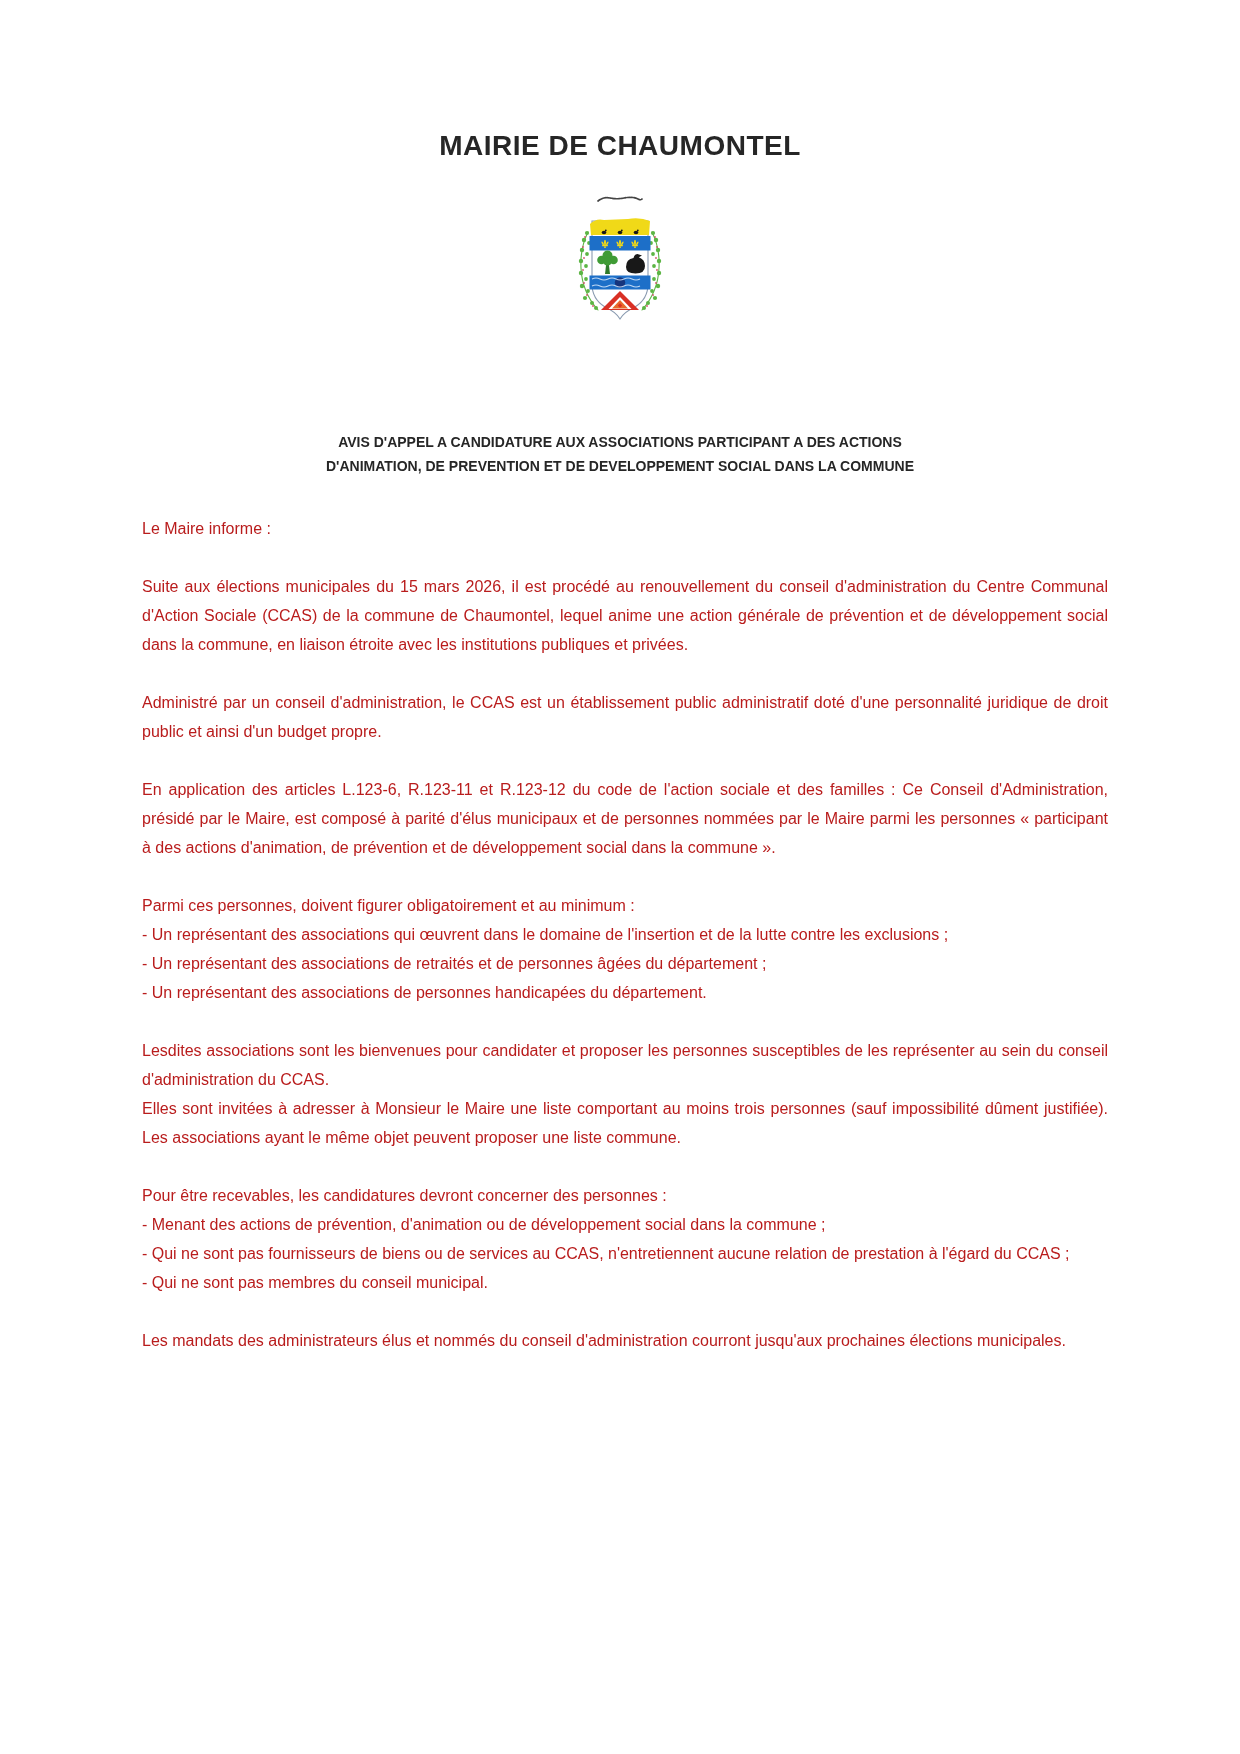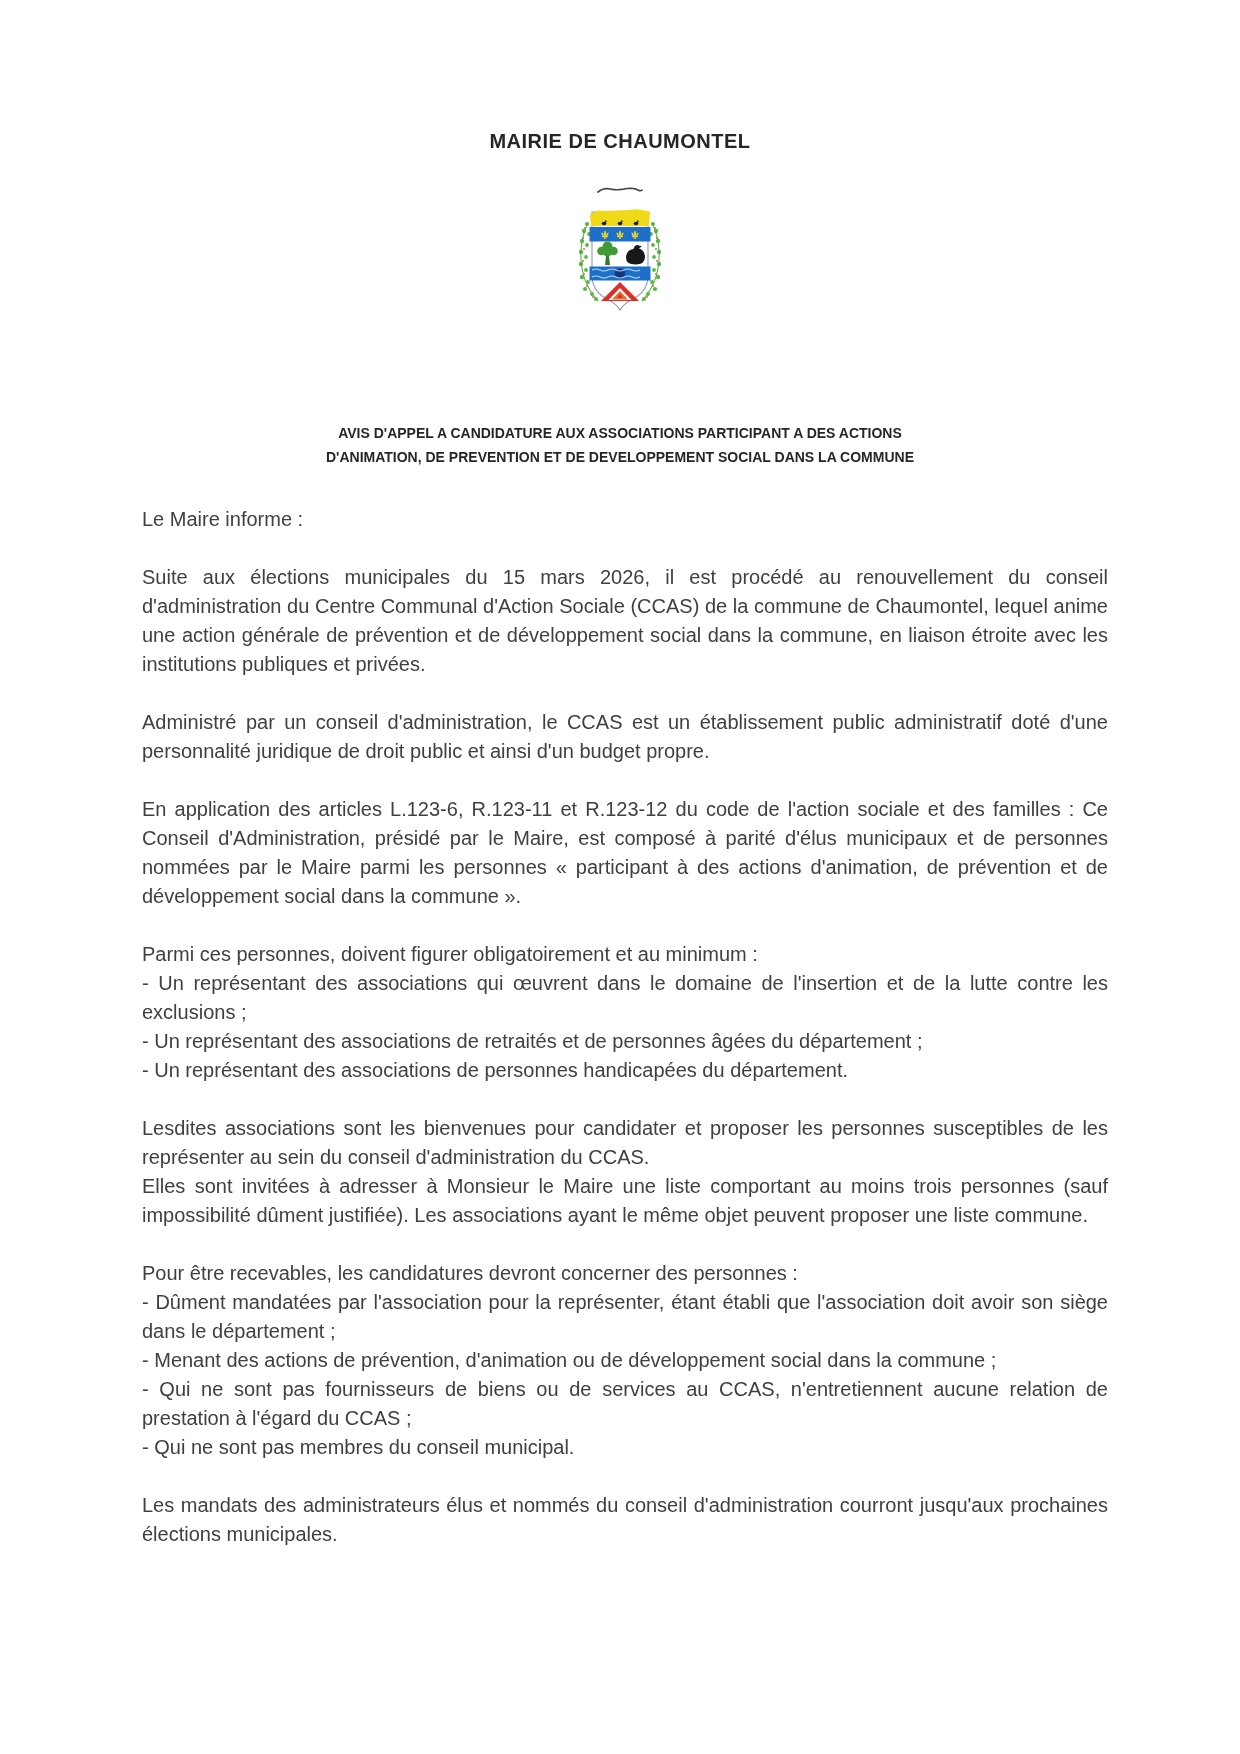--- a/index.html
+++ b/index.html
@@ -7,21 +7,21 @@
     position:relative;
     width:1240px;height:1754px;
     background:#ffffff;
     font-family:"Liberation Sans", sans-serif;
     color:#1e1e1e;
     overflow:hidden;
   }
   .doc-title{
     margin:130px 0 7px 0;
     text-align:center;
-    font-size:20px;
+    font-size:28px;
     font-weight:bold;
     letter-spacing:0.5px;
     color:#262626;
   }
   .emblem-wrap{
     margin-top:26px;
     display:flex;
     justify-content:center;
   }
   .heading{
@@ -29,24 +29,24 @@
     margin:78px auto 0 auto;
     text-align:center;
     font-size:14px;
     font-weight:bold;
     line-height:24px;
     color:#262626;
   }
   .body-text{
     width:966px;
     margin:36px 16px 0 142px;
-    font-size:20px;
+    font-size:16px;
     line-height:29px;
     text-align:justify;
-    color:#404040;
+    color:#b91c1c;
   }
   .body-text .block{margin:29px 0 0 0;}
   .body-text .block:first-child{margin-top:0;}
   .body-text .line{text-align:justify;}
   .body-text .last-line{text-align:left;}
   svg .thin{stroke-linecap:round;stroke-linejoin:round;}
 </style>
 </head>
 <body>
 
@@ -176,21 +176,20 @@
       <div class="line">- Un représentant des associations de personnes handicapées du département.</div>
     </div>
 
     <div class="block">
       <div class="line">Lesdites associations sont les bienvenues pour candidater et proposer les personnes susceptibles de les représenter au sein du conseil d'administration du CCAS.</div>
       <div class="line">Elles sont invitées à adresser à Monsieur le Maire une liste comportant au moins trois personnes (sauf impossibilité dûment justifiée). Les associations ayant le même objet peuvent proposer une liste commune.</div>
     </div>
 
     <div class="block">
       <div class="last-line">Pour être recevables, les candidatures devront concerner des personnes :</div>
-      <div class="line">- Dûment mandatées par l'association pour la représenter, étant établi que l'association doit avoir son siège dans le département ;</div>
       <div class="line">- Menant des actions de prévention, d'animation ou de développement social dans la commune ;</div>
       <div class="line">- Qui ne sont pas fournisseurs de biens ou de services au CCAS, n'entretiennent aucune relation de prestation à l'égard du CCAS ;</div>
       <div class="line">- Qui ne sont pas membres du conseil municipal.</div>
     </div>
 
     <div class="block">Les mandats des administrateurs élus et nommés du conseil d'administration courront jusqu'aux prochaines élections municipales.</div>
 
   </div>
 </div>
 

